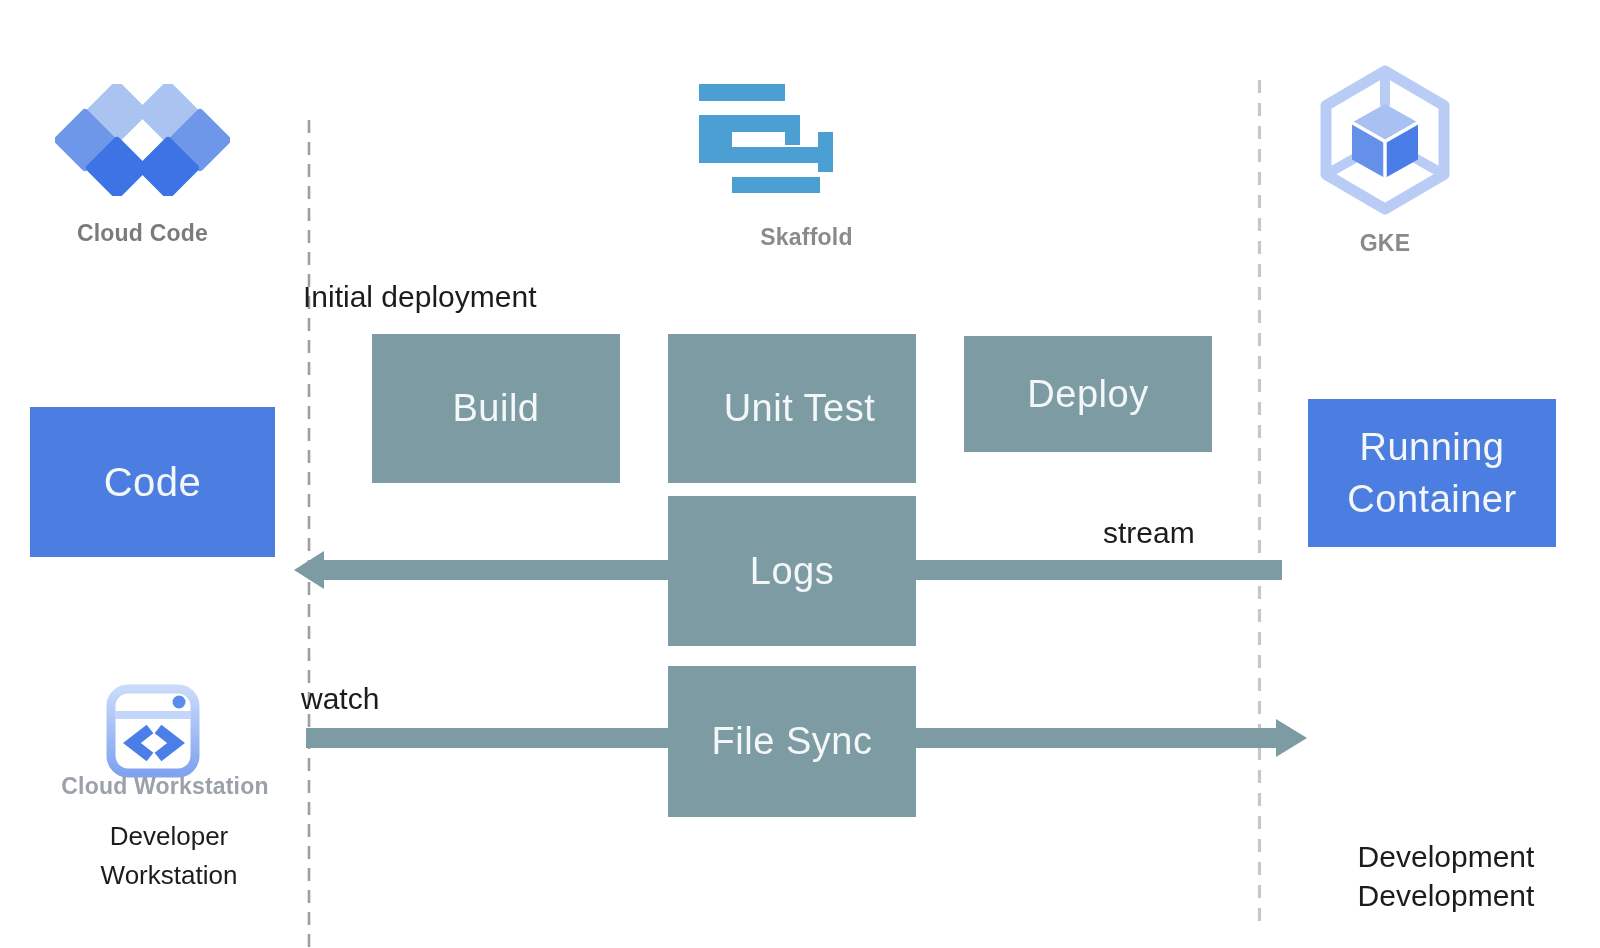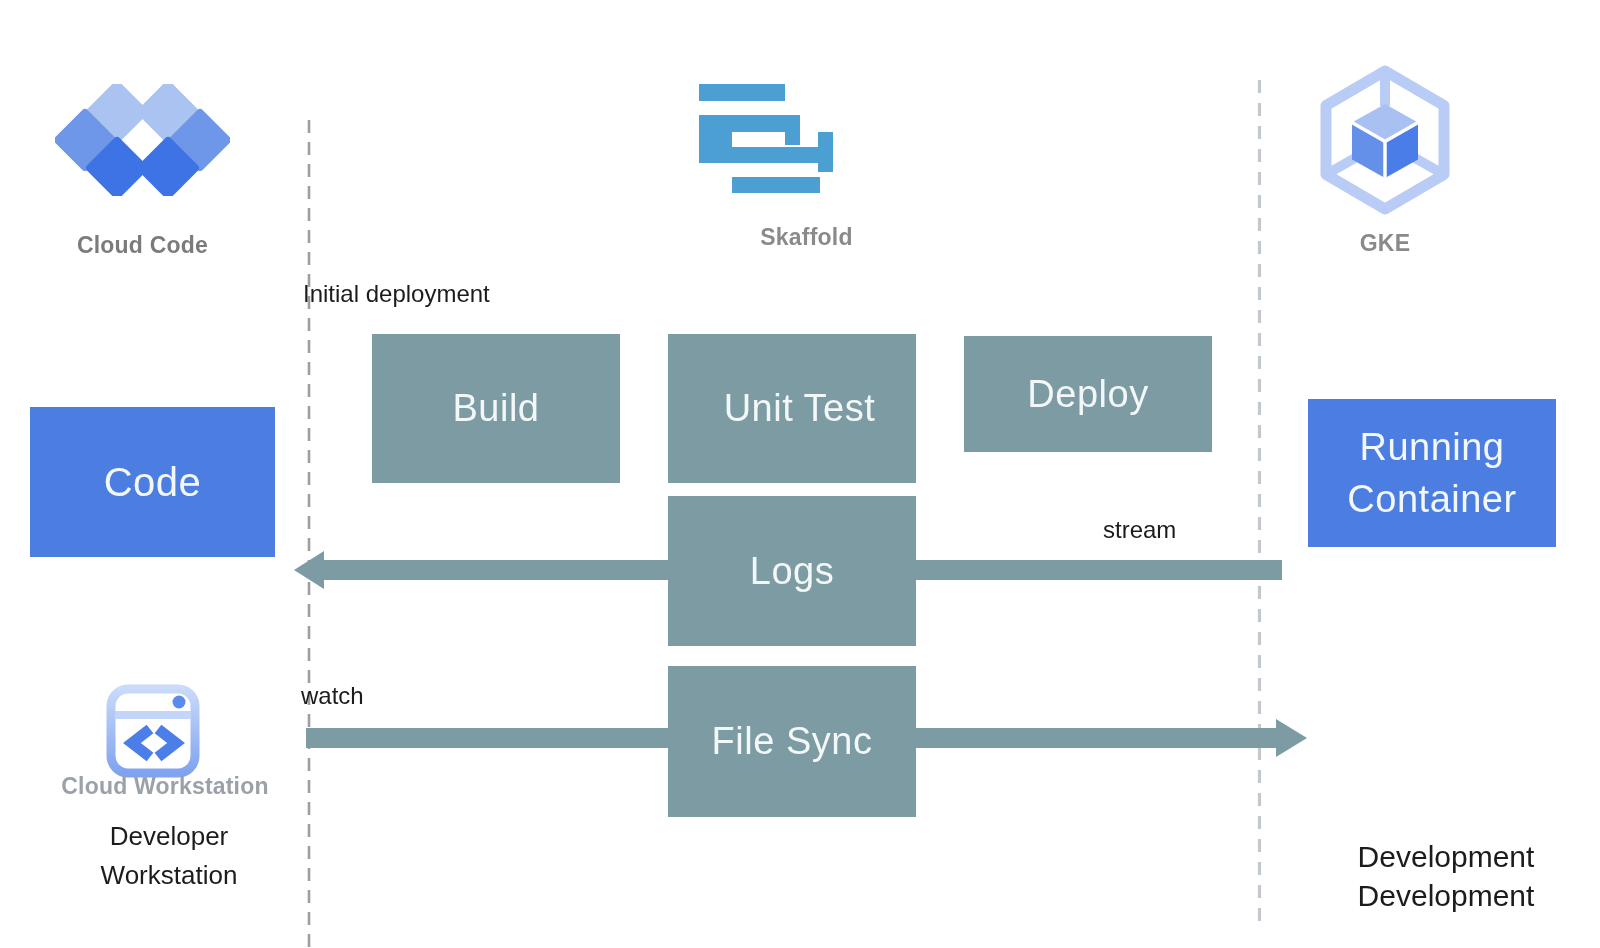--- a/index.html
+++ b/index.html
@@ -14,21 +14,21 @@
     color:#F3F7F8; z-index:2; text-align:center; letter-spacing:0.5px;
   }
   .box--teal { background:#7C9BA2; font-size:38px; }
   .box--blue { background:#4C7EE1; font-size:40px; }
   .box--blue .stack { line-height:52px; }
   .icon-label {
     position:absolute; text-align:center; font-weight:bold;
     font-size:23px; color:#7B7B7B; z-index:3; letter-spacing:0.2px;
   }
   .note {
-    position:absolute; color:#1C1C1C; font-size:24px; z-index:3; white-space:nowrap;
+    position:absolute; color:#1C1C1C; font-size:30px; z-index:3; white-space:nowrap;
   }
   .caption {
     position:absolute; color:#1C1C1C; text-align:center; z-index:3; line-height:39px;
   }
   .lane { position:absolute; z-index:0; }
   .arrow { position:absolute; z-index:1; }
   .iconsvg { position:absolute; z-index:2; }
 </style>
 </head>
 <body>
@@ -45,21 +45,21 @@
   <svg class="iconsvg" style="left:55px; top:84px;" width="175" height="112" viewBox="0 0 175 112">
     <g stroke-linejoin="round" stroke-width="8">
       <polygon points="62,1 89,28 62,55 35,28" fill="#ABC3F0" stroke="#ABC3F0"></polygon>
       <polygon points="30,29 57,56 30,83 3,56" fill="#6E97E9" stroke="#6E97E9"></polygon>
       <polygon points="62,57 89,84 62,111 35,84" fill="#3D73E4" stroke="#3D73E4"></polygon>
       <polygon points="113,1 140,28 113,55 86,28" fill="#ABC3F0" stroke="#ABC3F0"></polygon>
       <polygon points="145,29 172,56 145,83 118,56" fill="#6E97E9" stroke="#6E97E9"></polygon>
       <polygon points="113,57 140,84 113,111 86,84" fill="#3D73E4" stroke="#3D73E4"></polygon>
     </g>
   </svg>
-  <div class="icon-label" style="left:55px; top:232px; width:175px;">Cloud Code</div>
+  <div class="icon-label" style="left:55px; top:220px; width:175px;">Cloud Code</div>
 
   <svg class="iconsvg" style="left:695px; top:80px;" width="145" height="118" viewBox="0 0 145 118">
     <g fill="#4B9FD2">
       <rect x="4" y="4" width="86" height="17"></rect>
       <rect x="4" y="35" width="33" height="48"></rect>
       <rect x="37" y="35" width="68" height="17"></rect>
       <rect x="90" y="52" width="15" height="13"></rect>
       <rect x="37" y="67" width="101" height="16"></rect>
       <rect x="123" y="52" width="15" height="40"></rect>
       <rect x="37" y="97" width="88" height="16"></rect>

